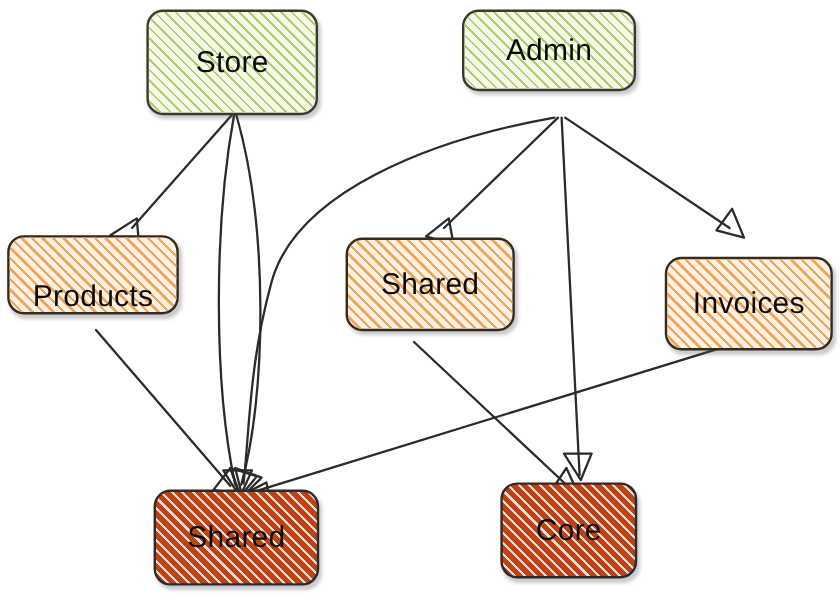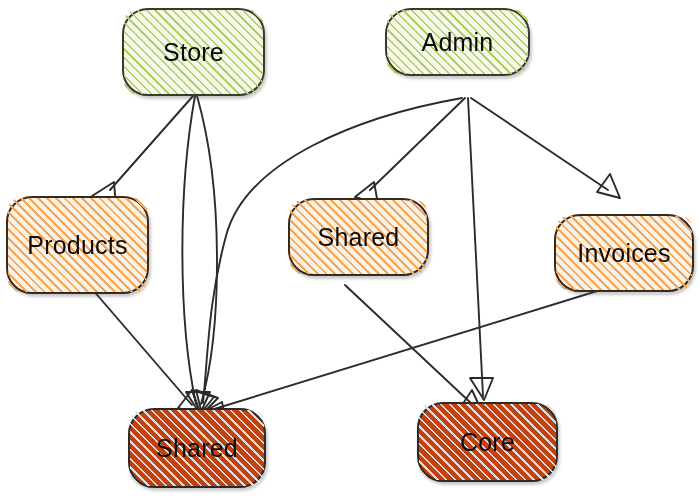--- a/index.html
+++ b/index.html
@@ -21,21 +21,21 @@
     position: absolute;
     left: 0;
     top: 0;
     width: 700px;
     height: 500px;
   }
   .node {
     position: absolute;
     box-sizing: border-box;
     border: 2px solid #f97316;
-    border-radius: 26px;
+    border-radius: 14px;
     display: flex;
     align-items: center;
     justify-content: center;
     font-size: 25px;
     color: #0b0b0b;
     letter-spacing: 0.2px;
     font-family: "Liberation Sans", sans-serif;
     box-shadow: 2px 3px 3px rgba(80,80,80,0.30);
     z-index: 5;
   }
@@ -159,33 +159,33 @@
   </svg>
 
   <div class="node green" style="left:122px; top:8px; width:143px; height:88px;">
     <span class="node-label">Store</span>
   </div>
 
   <div class="node green" style="left:385px; top:8px; width:145px; height:68px;">
     <span class="node-label">Admin</span>
   </div>
 
-  <div class="node orange" style="left:6px; top:196px; width:143px; height:98px;">
+  <div class="node orange" style="left:6px; top:196px; width:143px; height:66px;align-items:flex-end;">
     <span class="node-label">Products</span>
   </div>
 
   <div class="node orange" style="left:288px; top:198px; width:141px; height:78px;">
     <span class="node-label">Shared</span>
   </div>
 
   <div class="node orange" style="left:554px; top:198px; width:140px; height:78px;margin-top:16px;">
     <span class="node-label">Invoices</span>
   </div>
 
   <div class="node gray" style="left:128px; top:408px; width:138px; height:80px;">
     <span class="node-label">Shared</span>
   </div>
 
-  <div class="node gray" style="left:417px; top:402px; width:141px; height:80px;">
+  <div class="node gray" style="left:417px; top:402px; width:114px; height:80px;">
     <span class="node-label">Core</span>
   </div>
 
 </div>
 
 </body></html>

